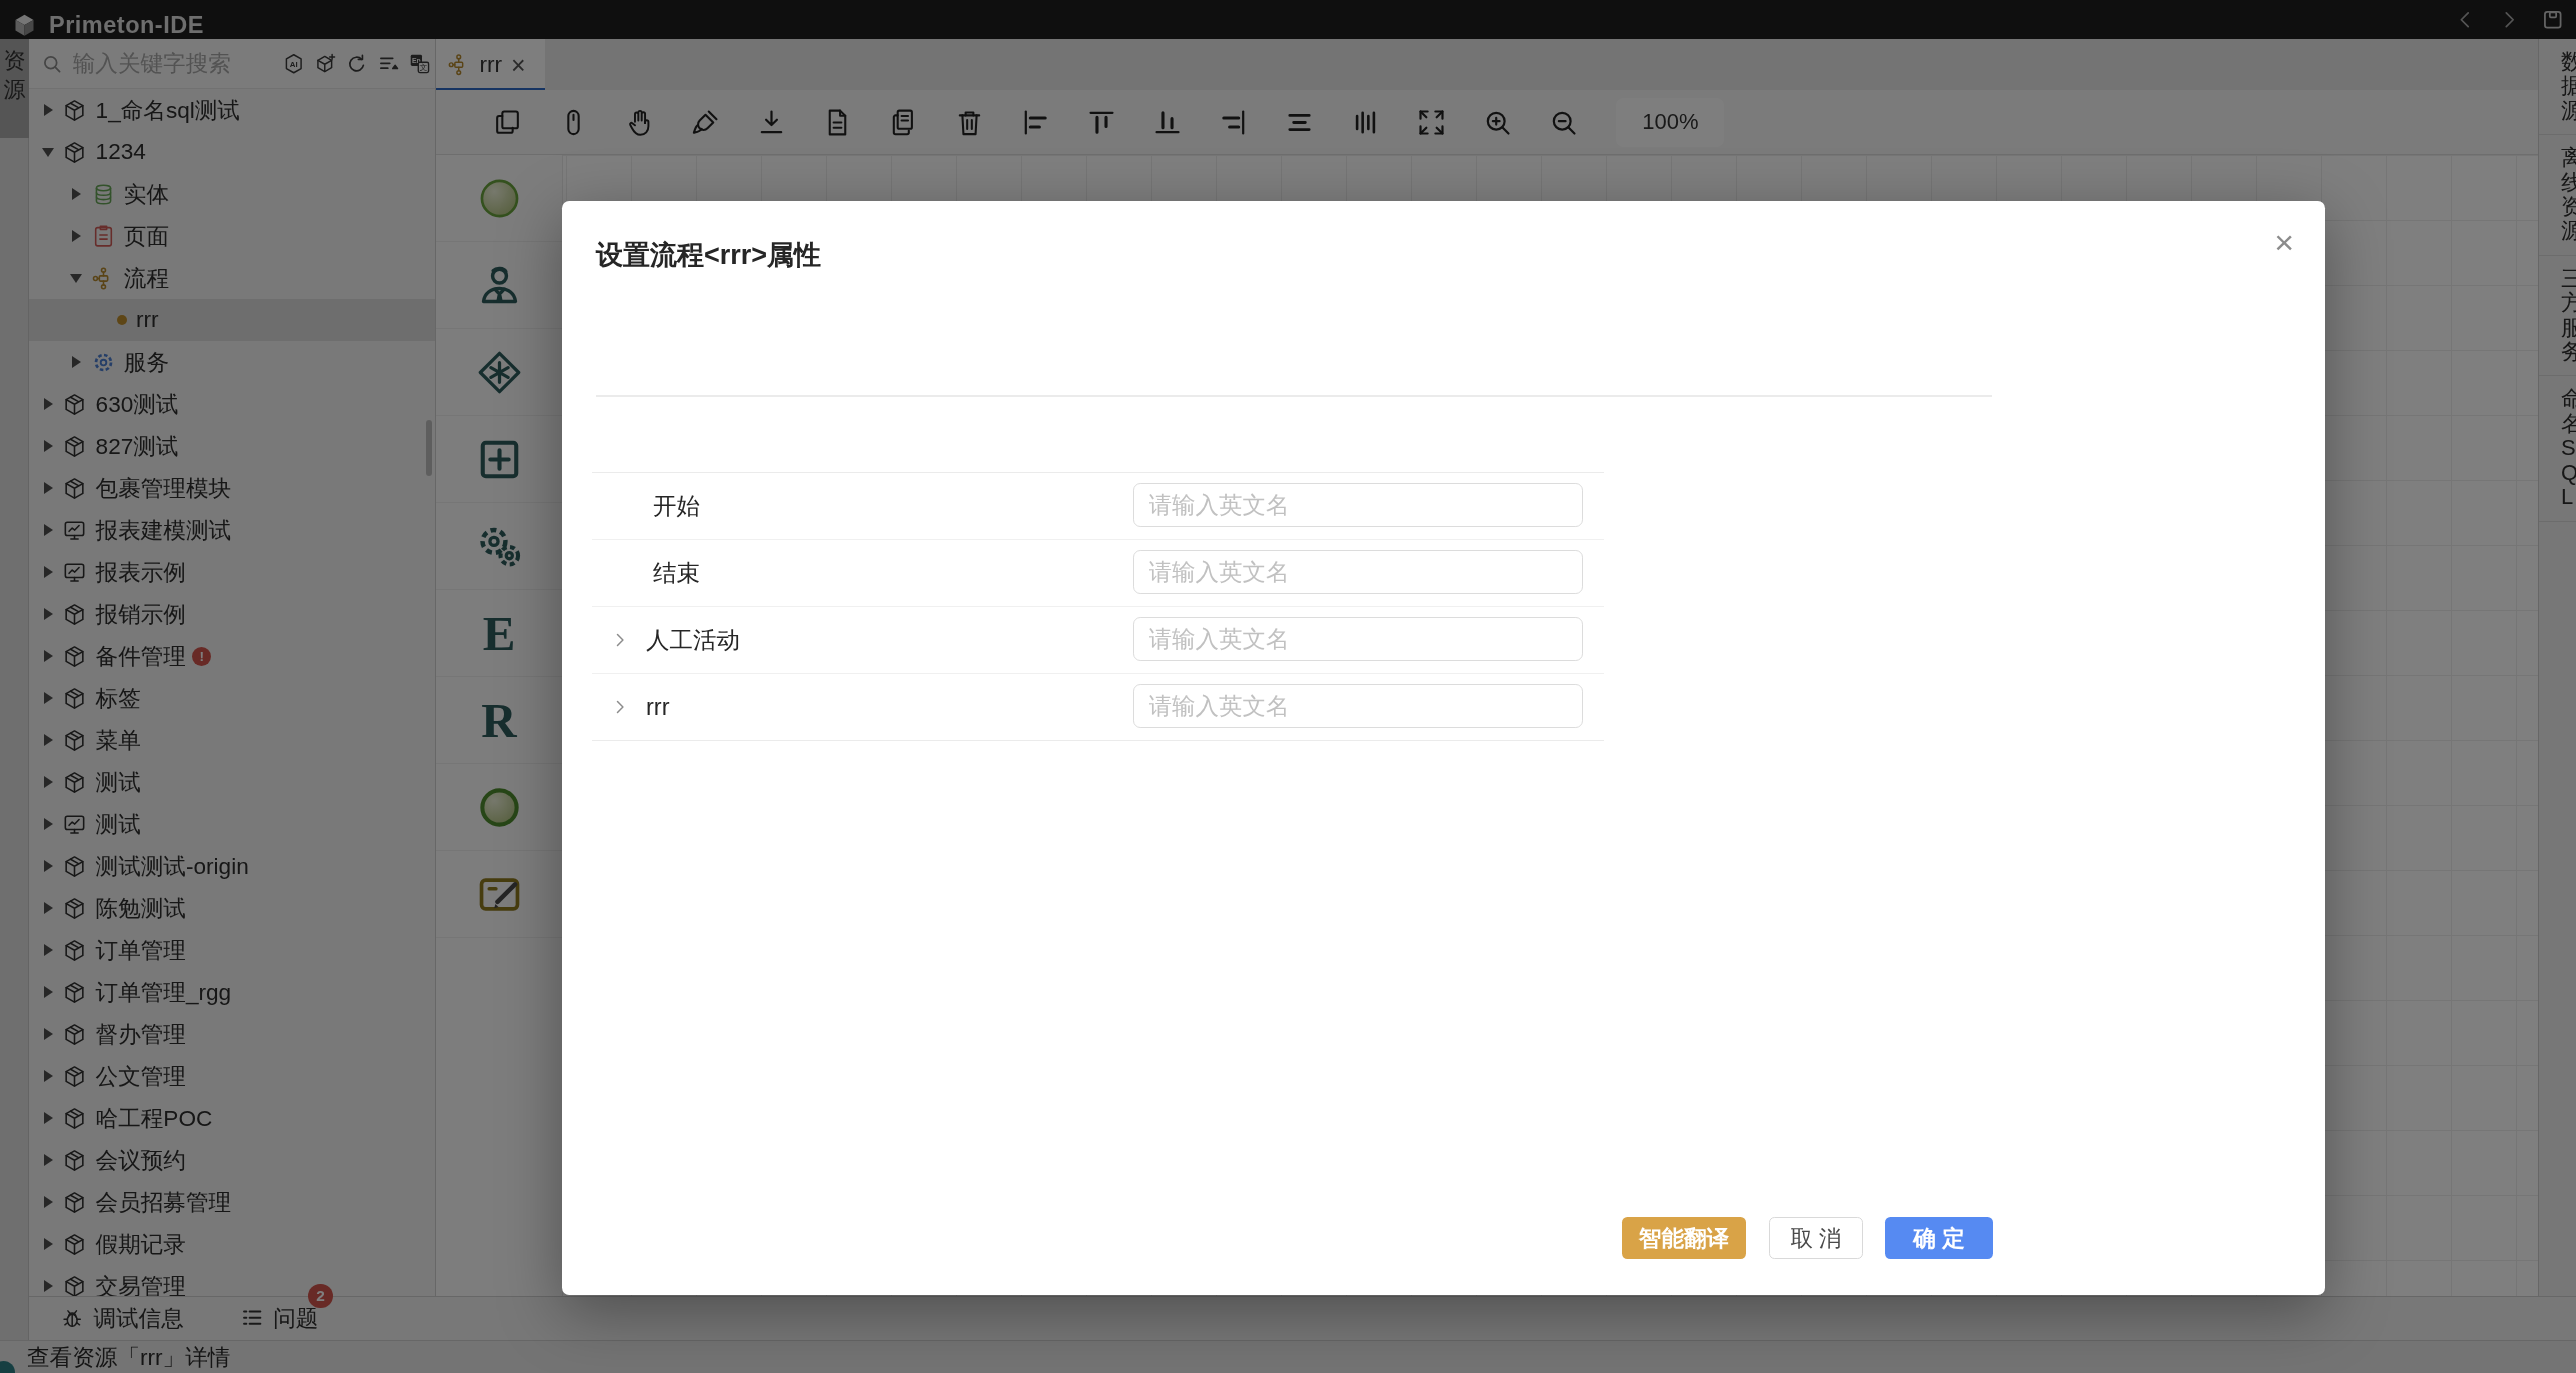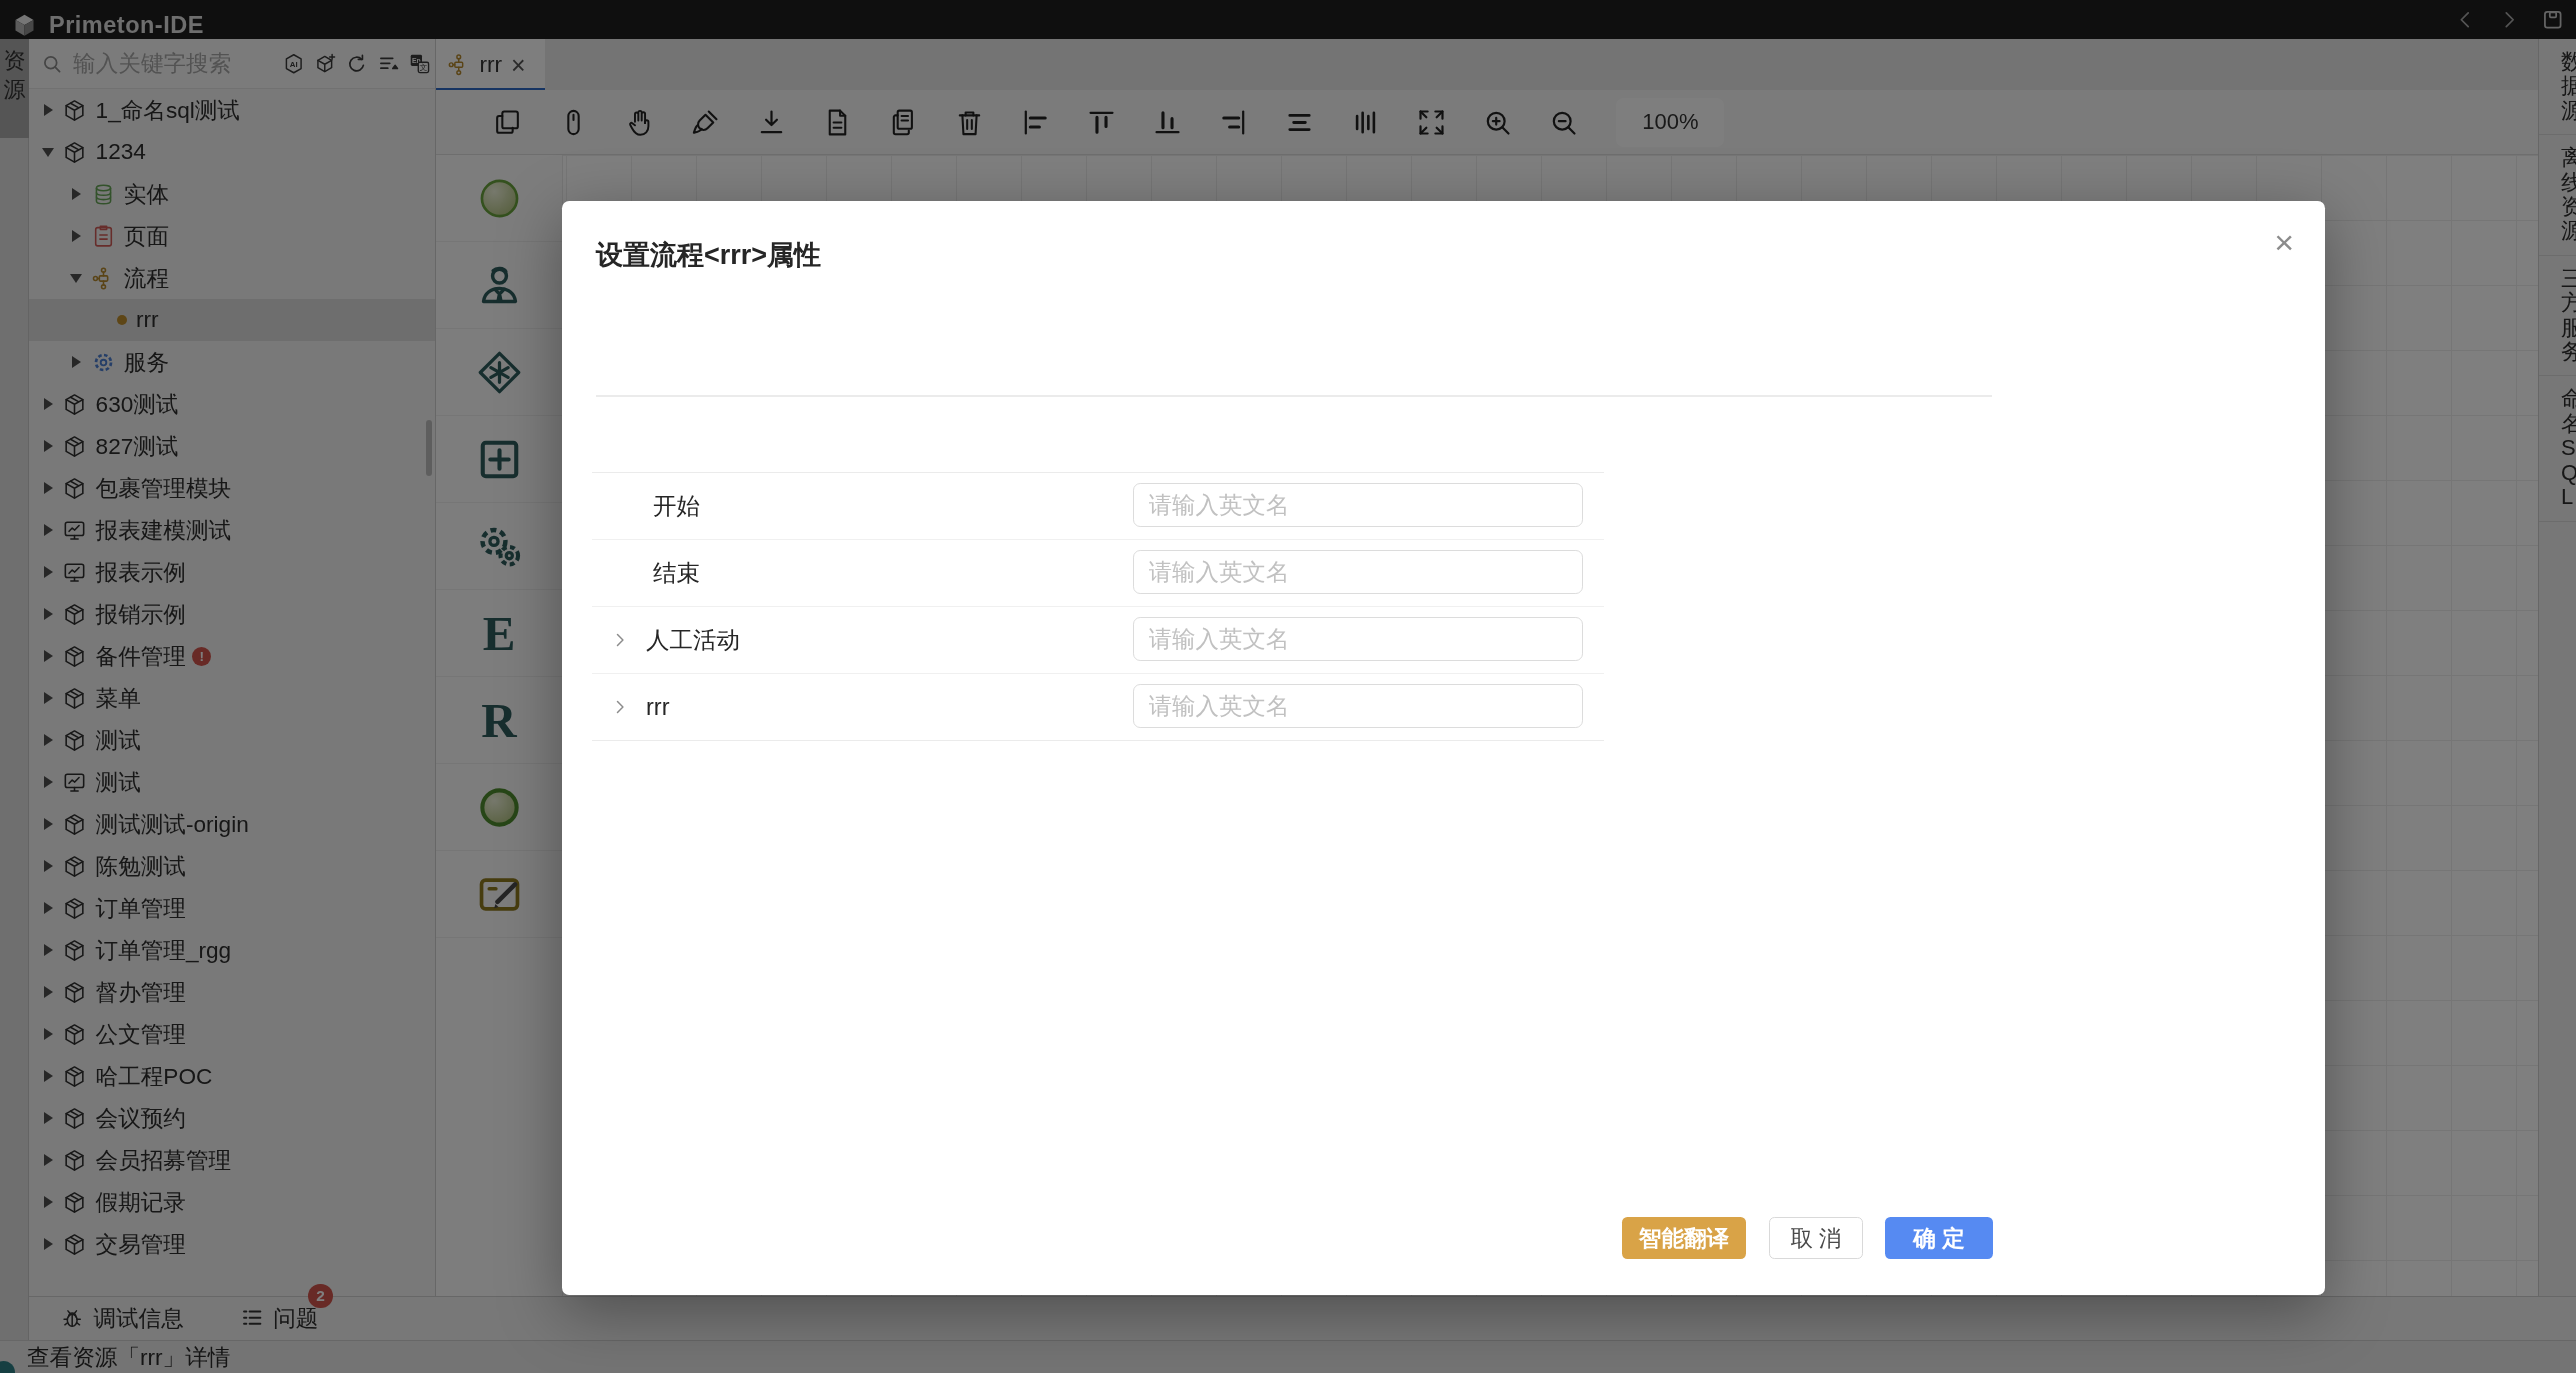--- a/index.html
+++ b/index.html
@@ -18,21 +18,21 @@
 
   
   .leftrail{position:absolute;left:0;top:39px;width:29px;height:1302px;background:#dedede;border-right:0.9px solid #c9c9c9;box-sizing:border-box;}
   .rail-tab{position:absolute;left:0;top:0;width:29px;height:99px;background:#ababab;color:#333;
             font-size:22px;line-height:29px;text-align:center;padding-top:7.2px;box-sizing:border-box;word-break:break-all;}
 
   
   .sidebar{position:absolute;left:29px;top:39px;width:407px;height:1257px;background:#f2f2f2;border-right:0.9px solid #cfcfcf;box-sizing:border-box;overflow:hidden;}
   .search-row{position:absolute;left:0;top:0;width:100%;height:50px;background:#f7f7f7;border-bottom:0.9px solid #e2e2e2;display:flex;align-items:center;box-sizing:border-box;}
   .search-icon{margin-left:11px;width:23.5px;height:23.5px;color:#8a8a8a;flex:none;}
-  .search-input{margin-left:7.2px;width:159px;border:0;background:transparent;outline:none;font-size:22.6px;color:#444;font-family:inherit;text-align:center;}
+  .search-input{margin-left:7.2px;width:159px;border:0;background:transparent;outline:none;font-size:22.6px;color:#444;font-family:inherit;}
   .search-input::placeholder{color:#a6a6a6;}
   .hdr-icons{position:absolute;left:253px;top:0;height:50px;display:flex;align-items:center;gap:8.1px;}
   .hdr-btn{width:23.5px;height:23.5px;color:#3a3a3a;}
   .hdr-btn svg{width:23.5px;height:23.5px;}
 
   .tree{position:absolute;left:0;top:50px;width:100%;}
   .tree-row{display:flex;align-items:center;height:42px;font-size:22.6px;color:#2e2e2e;box-sizing:border-box;}
   .tree-row.sel{background:#dcdcdc;}
   .tree-row.lv1{padding-left:11.8px;}
   .tree-row.lv2{padding-left:40px;}
@@ -580,20 +580,29 @@
           <span>备件管理</span>
           <span class="tree-badge">!</span>
         </div>
         <div class="tree-row lv1">
           <div class="caret">
             <span class="tri-r"></span>
           </div>
           <svg class="ic tree-ic ti-package" viewBox="0 0 28 28" width="25" height="25">
             <use href="#ic-package"></use>
           </svg>
+          <span>标签</span>
+        </div>
+        <div class="tree-row lv1">
+          <div class="caret">
+            <span class="tri-r"></span>
+          </div>
+          <svg class="ic tree-ic ti-package" viewBox="0 0 28 28" width="25" height="25">
+            <use href="#ic-package"></use>
+          </svg>
           <span>菜单</span>
         </div>
         <div class="tree-row lv1">
           <div class="caret">
             <span class="tri-r"></span>
           </div>
           <svg class="ic tree-ic ti-package" viewBox="0 0 28 28" width="25" height="25">
             <use href="#ic-package"></use>
           </svg>
           <span>测试</span>

